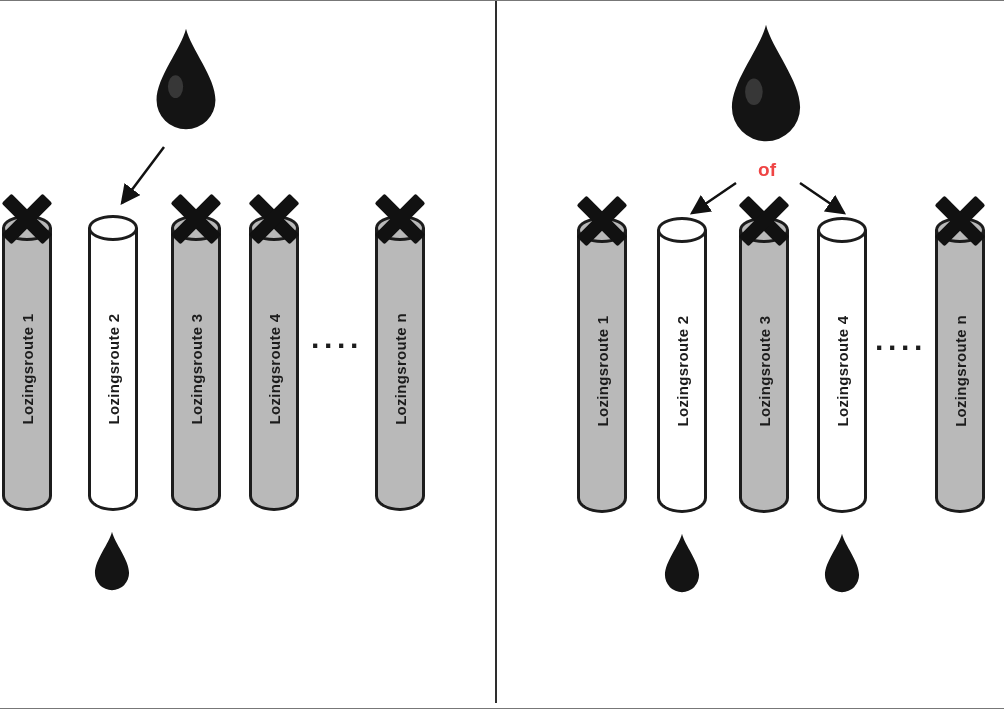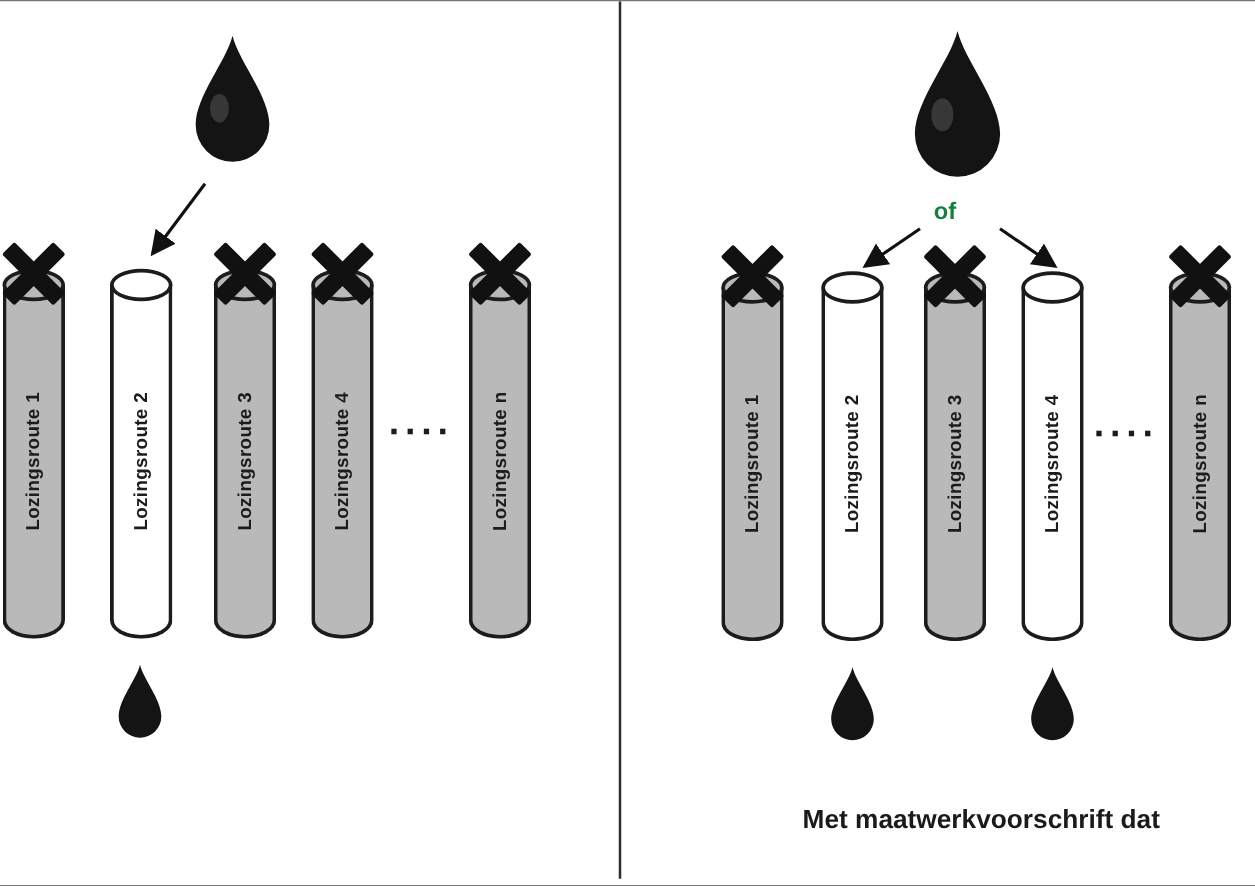--- a/index.html
+++ b/index.html
@@ -42,21 +42,21 @@
   .xmark::after  { transform:translate(-50%,-50%) rotate(-45deg); }
 
   .drop, .arrow { position:absolute; }
 
   .dots {
     position:absolute; width:62px; text-align:center;
     font-size:30px; font-weight:700; color:#1c1c1c;
     letter-spacing:3px; line-height:30px; z-index:4;
   }
   .of-label {
-    position:absolute; font-size:19px; font-weight:700; color:#15803d;
+    position:absolute; text-align:center; font-size:19px; font-weight:700; color:#ef4444;
   }
   .caption {
     position:absolute; text-align:center; font-size:21px; font-weight:700;
     color:#1a1a1a; line-height:1.35;
   }
 </style>
 </head>
 <body>
 
 <div class="canvas">
@@ -178,17 +178,16 @@
     <div class="dots" style="left:870px; top:332px;">····</div>
 
     <svg class="drop" style="left:660px; top:530px;" width="44" height="64" viewBox="0 0 80 112">
       <path d="M40 3 C35 24 9 54 9 78 A31 31 0 0 0 71 78 C71 54 45 24 40 3 Z" fill="#141414"></path>
     </svg>
     <svg class="drop" style="left:820px; top:530px;" width="44" height="64" viewBox="0 0 80 112">
       <path d="M40 3 C35 24 9 54 9 78 A31 31 0 0 0 71 78 C71 54 45 24 40 3 Z" fill="#141414"></path>
     </svg>
 
     <div class="caption" style="left:565px; top:641px; width:440px;">
-      <div>Met maatwerkvoorschrift dat</div>
     </div>
   </div>
 
 </div>
 
 </body></html>

